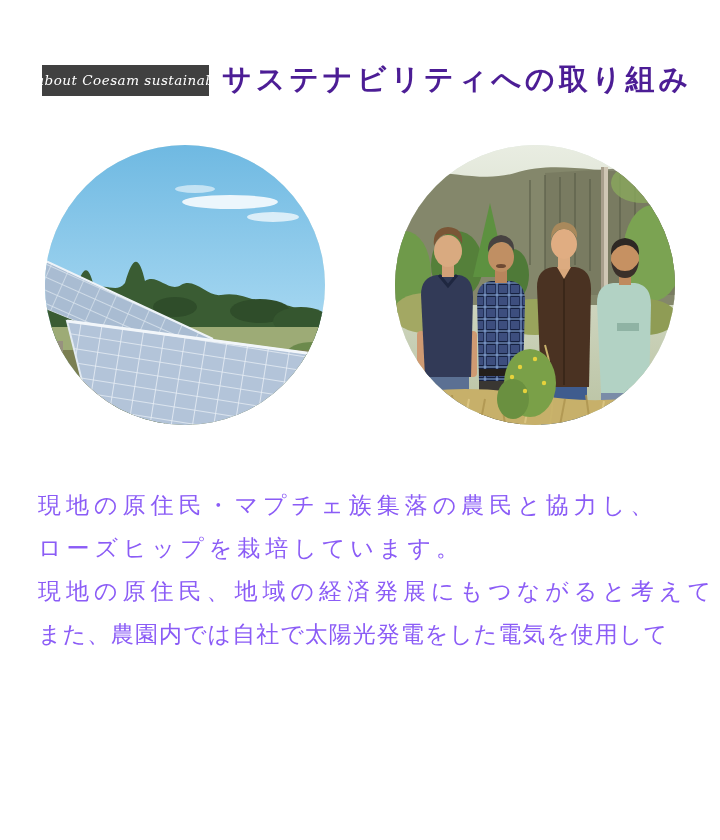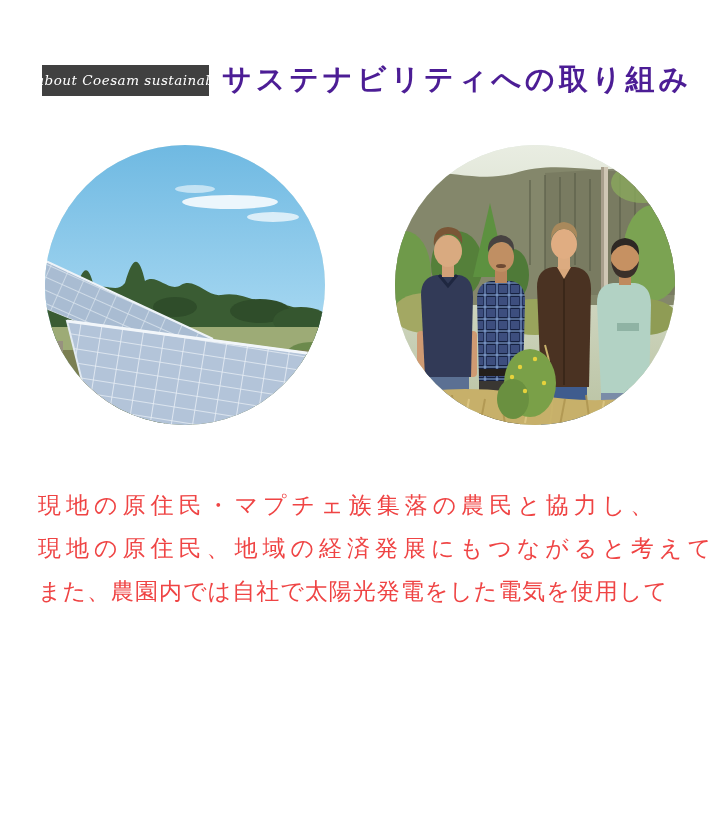--- a/index.html
+++ b/index.html
@@ -67,21 +67,21 @@
     background: #dfe8e0;
   }
   .photo-circle svg { display: block; }
 
   
   .body-text {
     position: absolute;
     left: 38px;
     top: 484px;
     width: 655px;
-    color: #ef4444;
+    color: #8b5cf6;
     font-size: 23px;
     line-height: 43px;
   }
   .para { margin: 0; }
   .para.wide   { letter-spacing: 5px; }
   .para.normal { letter-spacing: 1px; }
   .line { display: block; white-space: nowrap; }
 </style>
 </head>
 <body>
@@ -228,20 +228,21 @@
         <circle cx="149" cy="238" r="2.2" fill="#e6d23c"></circle>
         <circle cx="130" cy="246" r="2.2" fill="#e6d23c"></circle>
         <circle cx="117" cy="232" r="2.2" fill="#e6d23c"></circle>
       </svg>
     </div>
   </div>
 
   <div class="body-text">
     <p class="para wide">
       <span class="line">現地の原住民・マプチェ族集落の農民と協力し、</span>
+      <span class="line">ローズヒップを栽培しています。</span>
     </p>
     <p class="para wide">
       <span class="line">現地の原住民、地域の経済発展にもつながると考えて</span>
     </p>
     <p class="para normal">
       <span class="line">また、農園内では自社で太陽光発電をした電気を使用して</span>
     </p>
   </div>
 
 </div>

